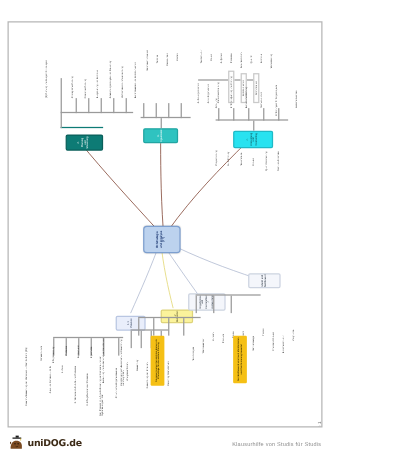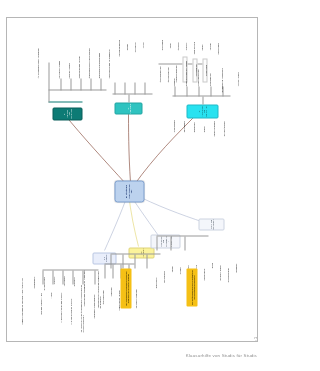--- a/index.html
+++ b/index.html
@@ -251,14 +251,27 @@
     <div class="leaf" style="left:250px;top:212px;width:42px;white-space:normal;">Erfahrungen für Folgeprojekte</div>
     <div class="leaf" style="left:256px;top:228px;width:30px;">Lessons Learned</div>
 
   </div>
 
   <div id="side-caption">Doc: 1 Bilder von UniDOG.de www - BOB.JPG  Seite 1</div>
 
 </div>
 
 <div id="footer">
+  <div id="logo-wrap">
+    <svg width="13" height="13" viewBox="0 0 26 26">
+      <path d="M3 20 C3 13, 7 9, 12 9 C17 9, 21 12, 21 17 L21 22 L3 22 Z" fill="#7a4a22"></path>
+      <path d="M4 11 C2 10, 1 13, 3 15 Z" fill="#5c3616"></path>
+      <circle cx="10" cy="14" r="1.1" fill="#241306"></circle>
+      <circle cx="15" cy="14" r="1.1" fill="#241306"></circle>
+      <path d="M11 18 q2 2 4 0" stroke="#241306" stroke-width="0.9" fill="none"></path>
+      <rect x="6" y="4" width="14" height="2" fill="#1b1b1b"></rect>
+      <rect x="11" y="1" width="5" height="3.2" fill="#1b1b1b"></rect>
+      <line x1="19" y1="5" x2="19" y2="9" stroke="#c8a000" stroke-width="0.9"></line>
+    </svg>
+    <span id="logo-text">uniDOG.de</span>
+  </div>
   <div id="tagline">Klausurhilfe von Studis für Studis</div>
 </div>
 
 </body></html>

